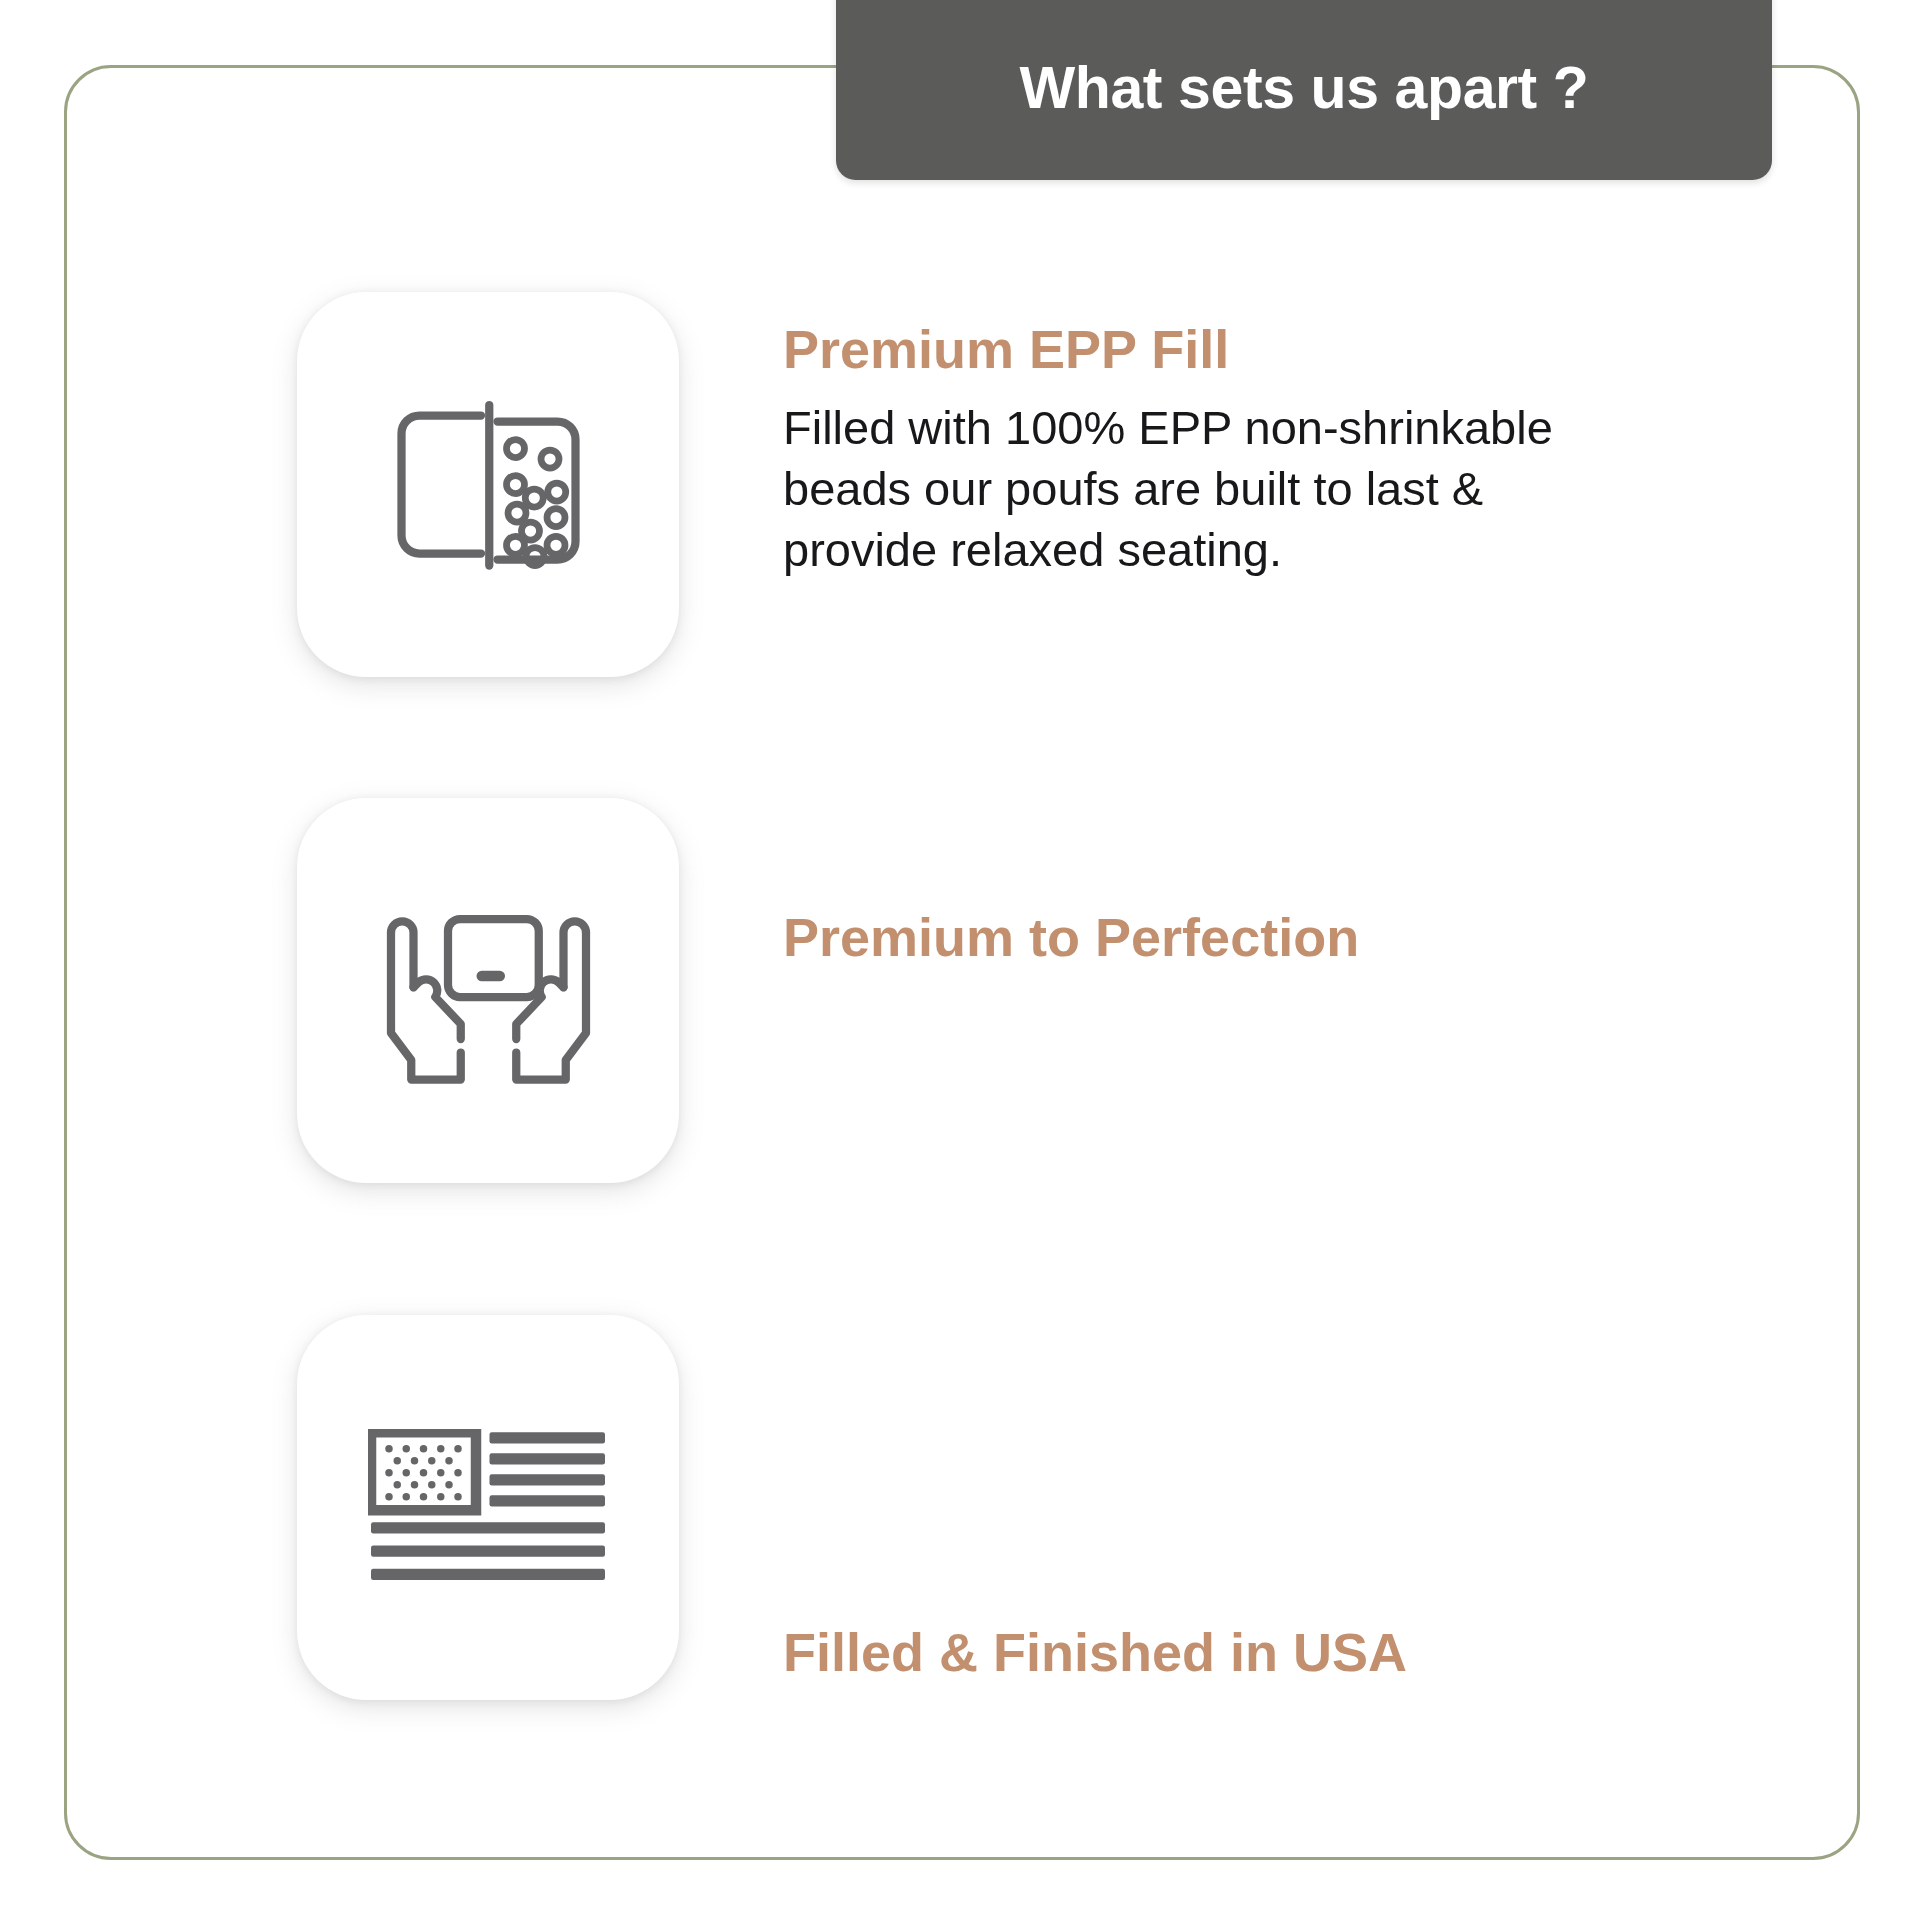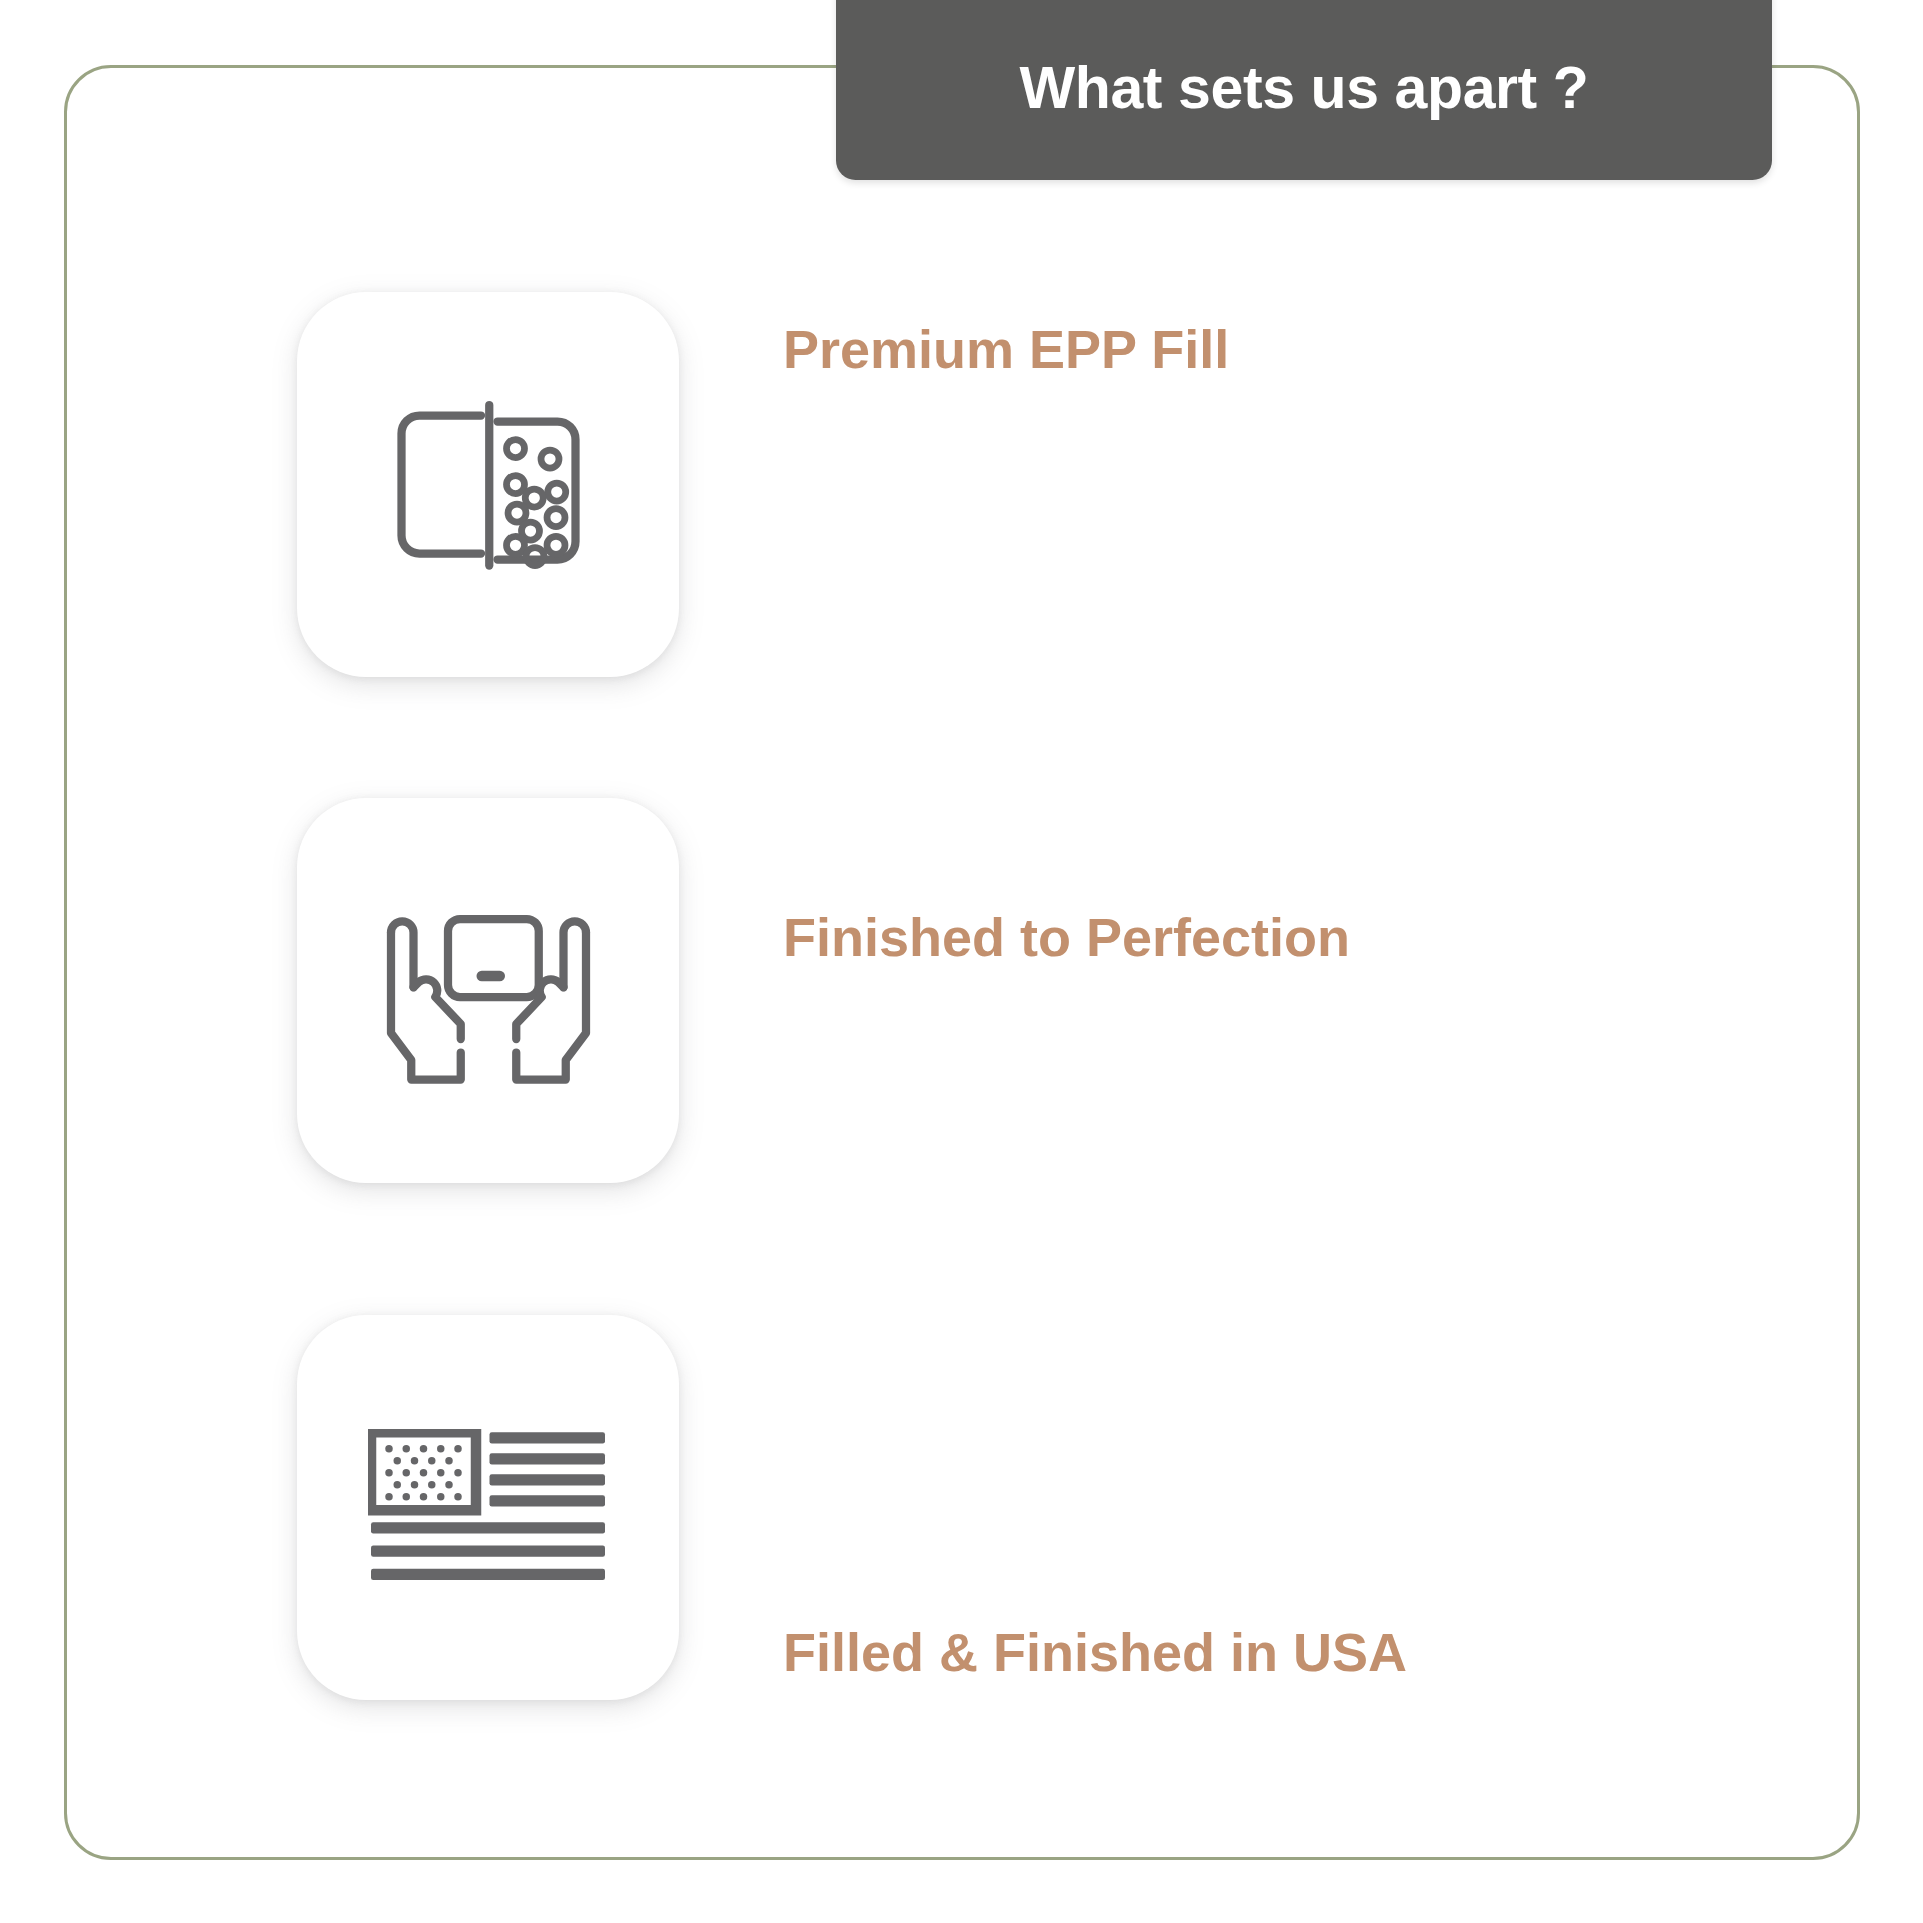--- a/index.html
+++ b/index.html
@@ -146,20 +146,23 @@
             <circle cx="206" cy="192" r="12"></circle>
             <circle cx="186" cy="211" r="12"></circle>
             <circle cx="240" cy="211" r="12"></circle>
             <circle cx="212" cy="226" r="12"></circle>
           </g>
         </svg>
       </span>
     </div>
     <div class="feature-text">
       <h3 class="feature-title">Premium EPP Fill</h3>
+      <p class="feature-body">Filled with 100% EPP non-shrinkable
+beads our poufs are built to last &amp;
+provide relaxed seating.</p>
     </div>
   </div>
 
   <div class="feature-row" id="row-1">
     <div class="icon-card">
       <span>
         <svg width="233" height="210" viewBox="0 0 310 280" fill="none" stroke="#666668" stroke-width="11" stroke-linecap="round" stroke-linejoin="round">
 
           <path d="M117 44 H188 M198 44 H206 A16 16 0 0 1 222 60 V132 A16 16 0 0 1 206 148 H117 A16 16 0 0 1 101 132 V60 A16 16 0 0 1 117 44 Z"></path>
 
@@ -169,21 +172,21 @@
           <path d="M25 62 V196 L52 232 V258 H118 V222"></path>
           <path d="M55 135 L62 128 A15 15 0 0 1 84 148 L118 184 V204"></path>
 
           <path d="M285 62 A15 15 0 0 0 255 62 V135"></path>
           <path d="M285 62 V196 L258 232 V258 H192 V222"></path>
           <path d="M255 135 L248 128 A15 15 0 0 0 226 148 L192 184 V204"></path>
         </svg>
       </span>
     </div>
     <div class="feature-text">
-      <h3 class="feature-title">Finished to Perfection</h3>
+      <h3 class="feature-title">Premium to Perfection</h3>
     </div>
   </div>
 
   <div class="feature-row" id="row-2">
     <div class="icon-card">
       <span>
         <svg width="240" height="158" viewBox="0 0 320 210" fill="none">
 
           <rect x="4" y="4" width="140" height="104" fill="none" stroke="#666668" stroke-width="14"></rect>
 

